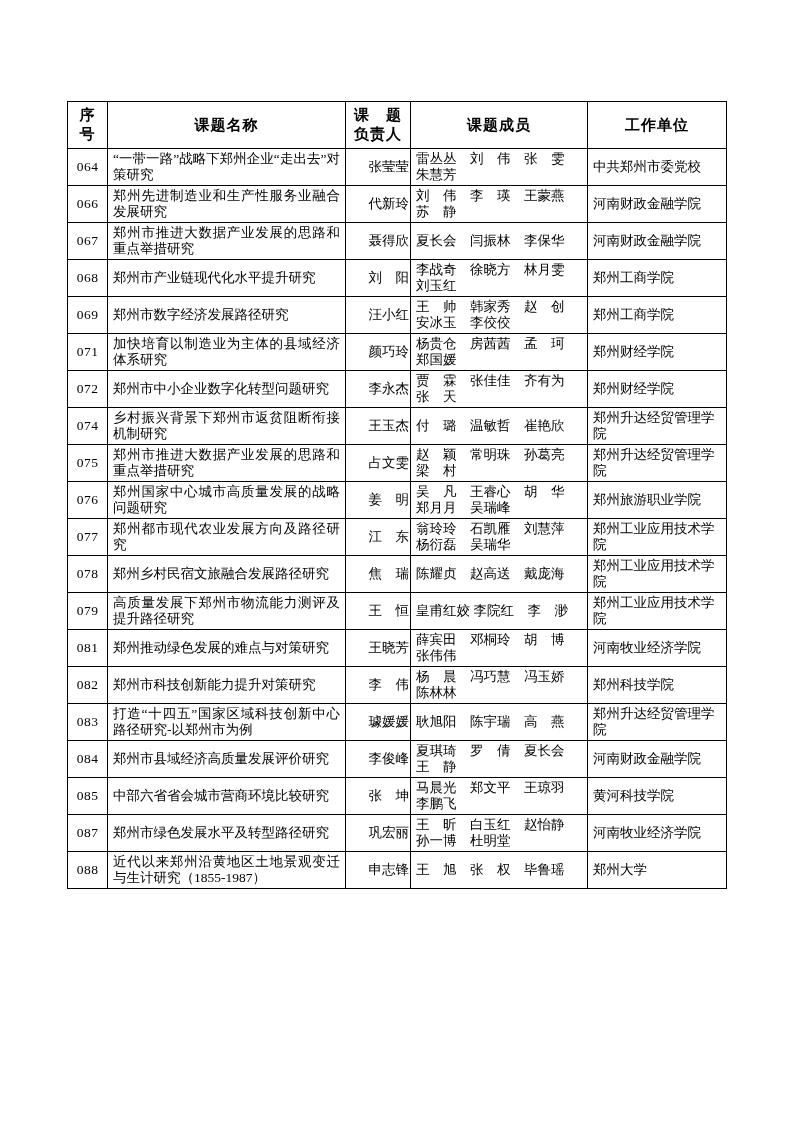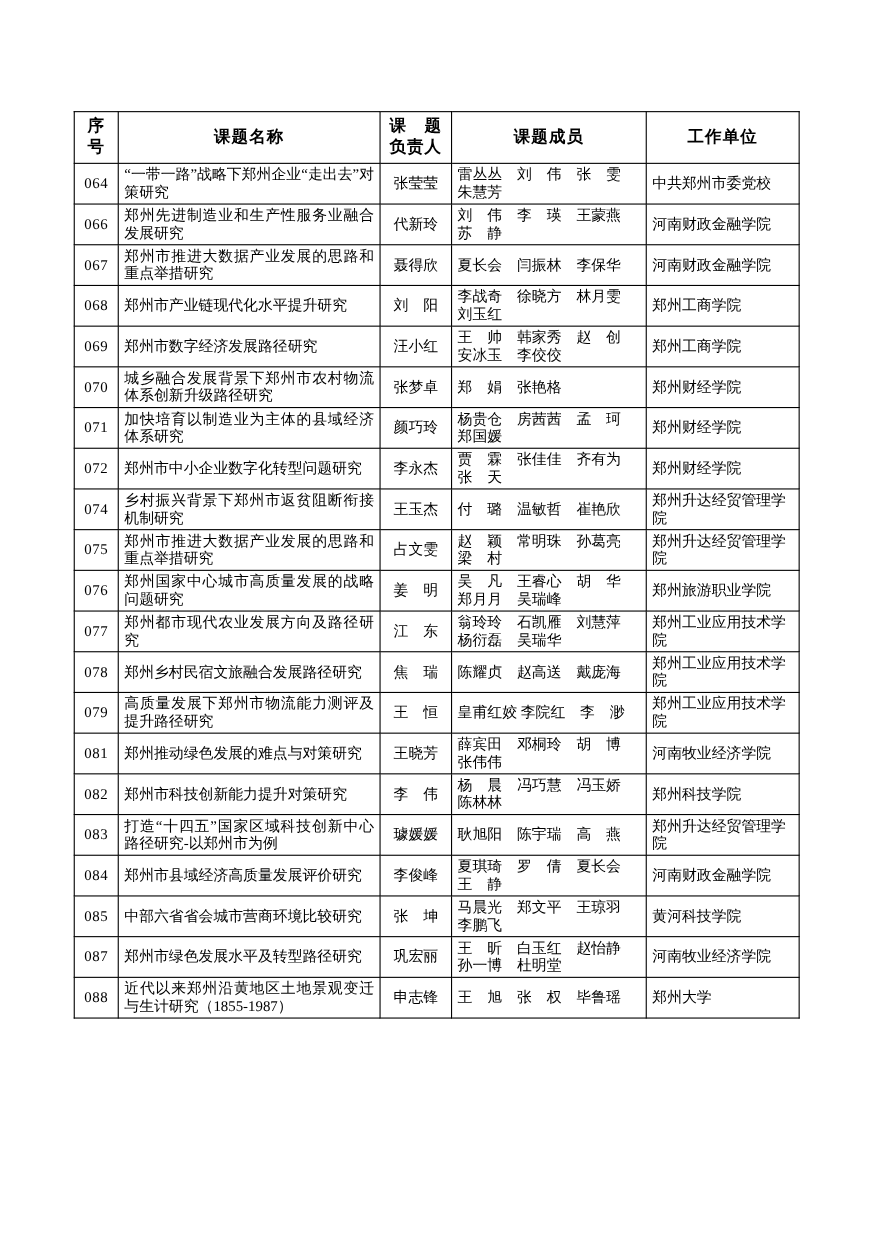--- a/index.html
+++ b/index.html
@@ -55,21 +55,21 @@
     text-align: center;
     font-size: 13.5px;
     letter-spacing: 0.5px;
     padding: 3px 1px;
   }
   td.c-title {
     text-align: justify;
     padding: 2px 5px;
   }
   td.c-leader {
-    text-align: center;
+    text-align: right;
     padding: 2px 1px;
   }
   td.c-members {
     white-space: pre-line;
     padding: 2px 5px;
     margin-left: 23px;
   }
   td.c-unit {
     padding: 2px 5px;
   }
@@ -131,27 +131,20 @@
   </tr>
         <tr>
     <td class="c-no">069</td>
     <td class="c-title">郑州市数字经济发展路径研究</td>
     <td class="c-leader">汪小红</td>
     <td class="c-members">王　帅　韩家秀　赵　创
 安冰玉　李佼佼</td>
     <td class="c-unit">郑州工商学院</td>
   </tr>
         <tr>
-    <td class="c-no">070</td>
-    <td class="c-title">城乡融合发展背景下郑州市农村物流体系创新升级路径研究</td>
-    <td class="c-leader">张梦卓</td>
-    <td class="c-members">郑　娟　张艳格</td>
-    <td class="c-unit">郑州财经学院</td>
-  </tr>
-        <tr>
     <td class="c-no">071</td>
     <td class="c-title">加快培育以制造业为主体的县域经济体系研究</td>
     <td class="c-leader">颜巧玲</td>
     <td class="c-members">杨贵仓　房茜茜　孟　珂
 郑国媛</td>
     <td class="c-unit">郑州财经学院</td>
   </tr>
         <tr>
     <td class="c-no">072</td>
     <td class="c-title">郑州市中小企业数字化转型问题研究</td>

